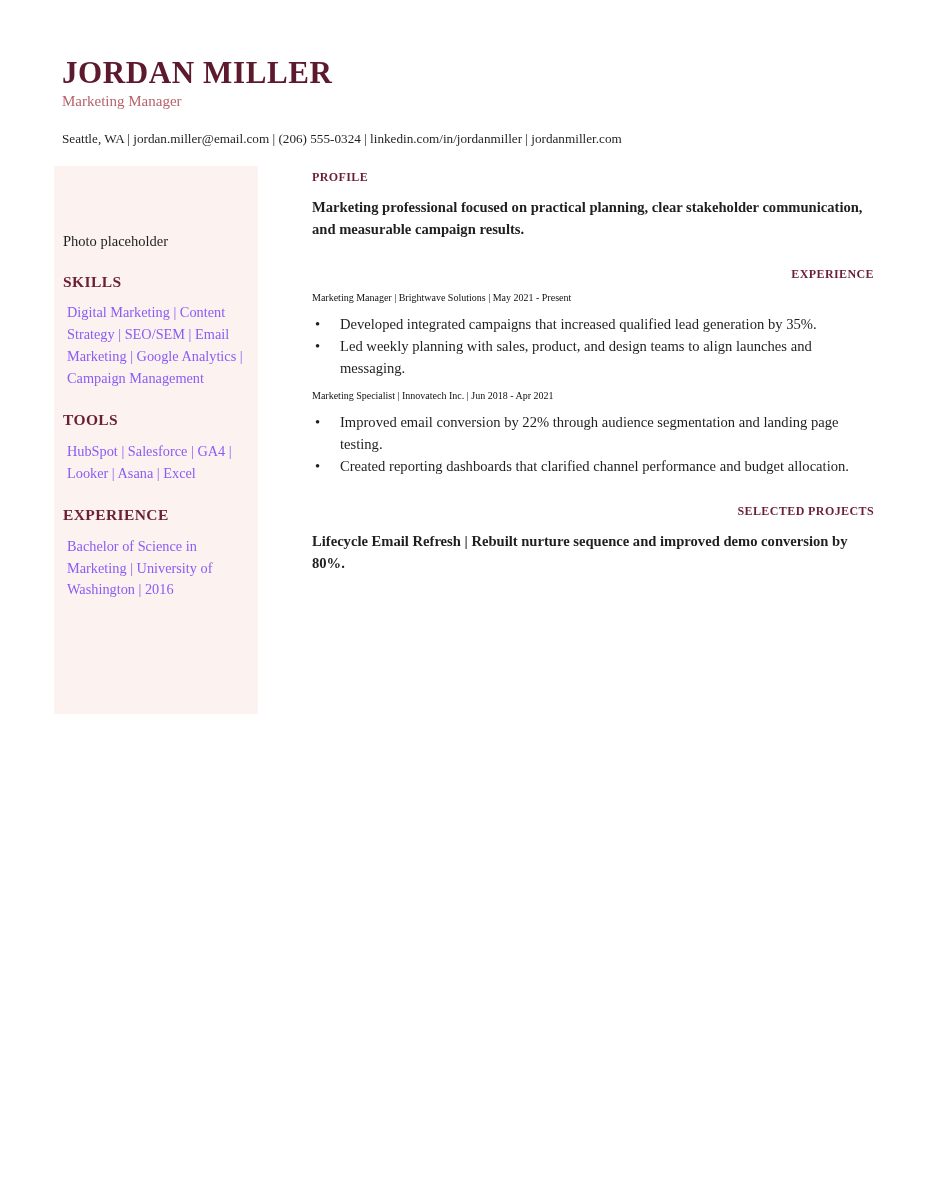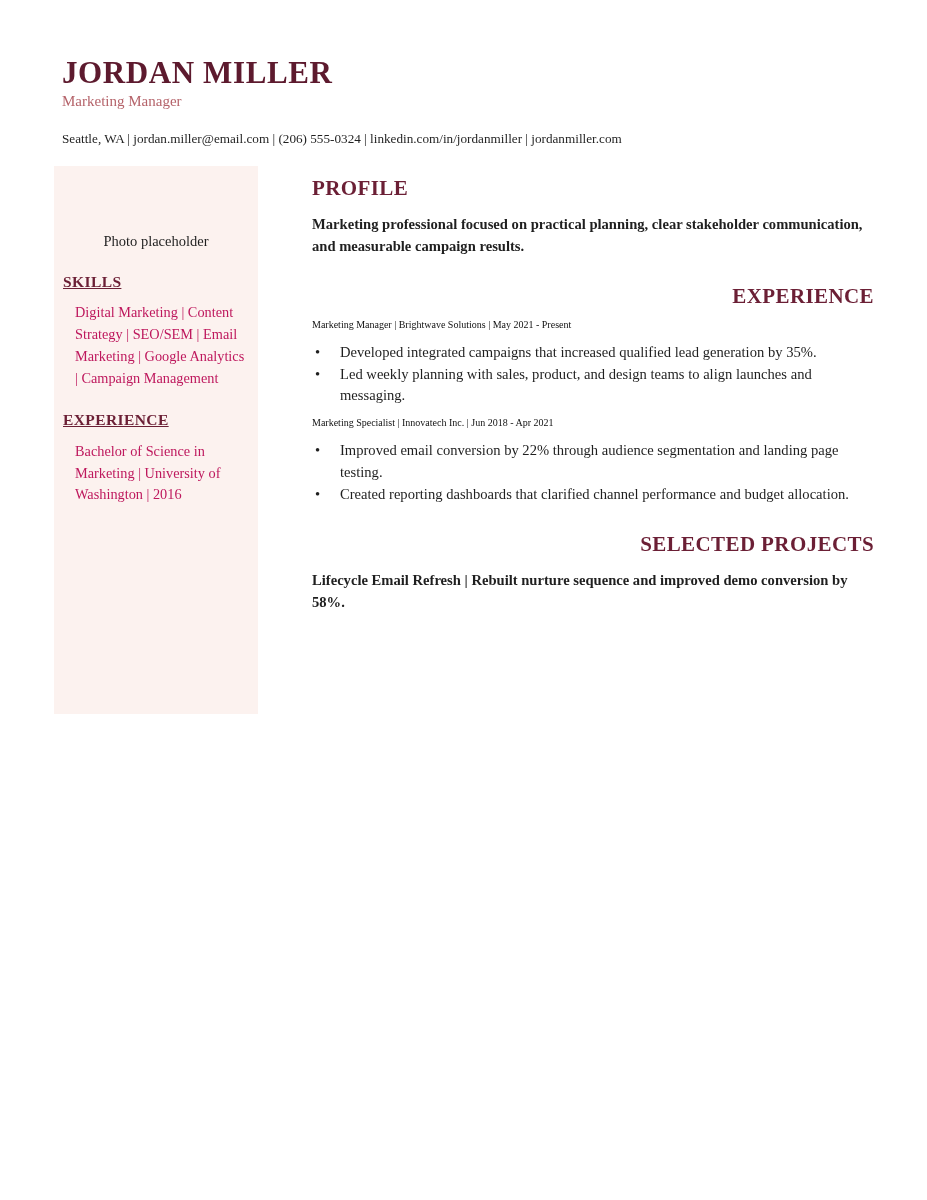--- a/index.html
+++ b/index.html
@@ -66,54 +66,52 @@
   
   .sidebar {
     width: 204px;
     min-height: 548px;
     background: #fcf2ef;
     box-sizing: border-box;
     padding: 10px 9px 18px 9px;
     flex: 0 0 204px;
   }
   .photo-placeholder {
-    text-align: center;
     font-size: 14.5px;
     color: #1f1f1f;
     padding: 56px 0 0 0;
     line-height: 1.3;
   }
   .side-heading {
     font-size: 15.5px;
     font-weight: bold;
     color: #6b1f35;
     letter-spacing: 0.4px;
     margin: 22px 0 0 0;
     line-height: 1.2;
-    text-decoration: underline;
   }
   .side-text {
     font-size: 14.3px;
-    color: #be185d;
+    color: #8b5cf6;
     line-height: 1.52;
-    margin: 11px 0 0 12px;
+    margin: 11px 0 0 4px;
   }
 
   
   .main {
     flex: 1 1 auto;
     padding-left: 54px;
     box-sizing: border-box;
   }
   .sec-heading {
-    font-size: 21px;
+    font-size: 12px;
     font-weight: bold;
     color: #6b1f35;
     letter-spacing: 0.4px;
-    margin: 10px 0 0 0;
+    margin: 4px 0 0 0;
     line-height: 1.2;
   }
   .sec-heading.spaced { margin-top: 26px; text-align: right; }
   .para {
     font-size: 14.6px;
     color: #1f1f1f;
     line-height: 1.5;
     margin: 13px 0 0 0;
     font-weight: bold;
   }
@@ -161,20 +159,24 @@
     <div class="columns">
 
       <aside class="sidebar">
         <div class="photo-placeholder">Photo placeholder</div>
 
         <div>
           <div class="side-heading">SKILLS</div>
           <div class="side-text">Digital Marketing | Content Strategy | SEO/SEM | Email Marketing | Google Analytics | Campaign Management</div>
         </div>
 
+        <div>
+          <div class="side-heading">TOOLS</div>
+          <div class="side-text">HubSpot | Salesforce | GA4 | Looker | Asana | Excel</div>
+        </div>
 
         <div>
           <div class="side-heading">EXPERIENCE</div>
           <div class="side-text">Bachelor of Science in Marketing | University of Washington | 2016</div>
         </div>
       </aside>
 
       <main class="main">
 
         <section>
@@ -209,19 +211,19 @@
               <li>
                 <span class="dot">•</span>
                 <span>Created reporting dashboards that clarified channel performance and budget allocation.</span>
               </li>
             </ul>
           </div>
         </section>
 
         <section>
           <div class="sec-heading spaced">SELECTED PROJECTS</div>
-          <p class="para">Lifecycle Email Refresh | Rebuilt nurture sequence and improved demo conversion by 58%.</p>
+          <p class="para">Lifecycle Email Refresh | Rebuilt nurture sequence and improved demo conversion by 80%.</p>
         </section>
 
       </main>
     </div>
   </div>
 </div>
 
 </body></html>

